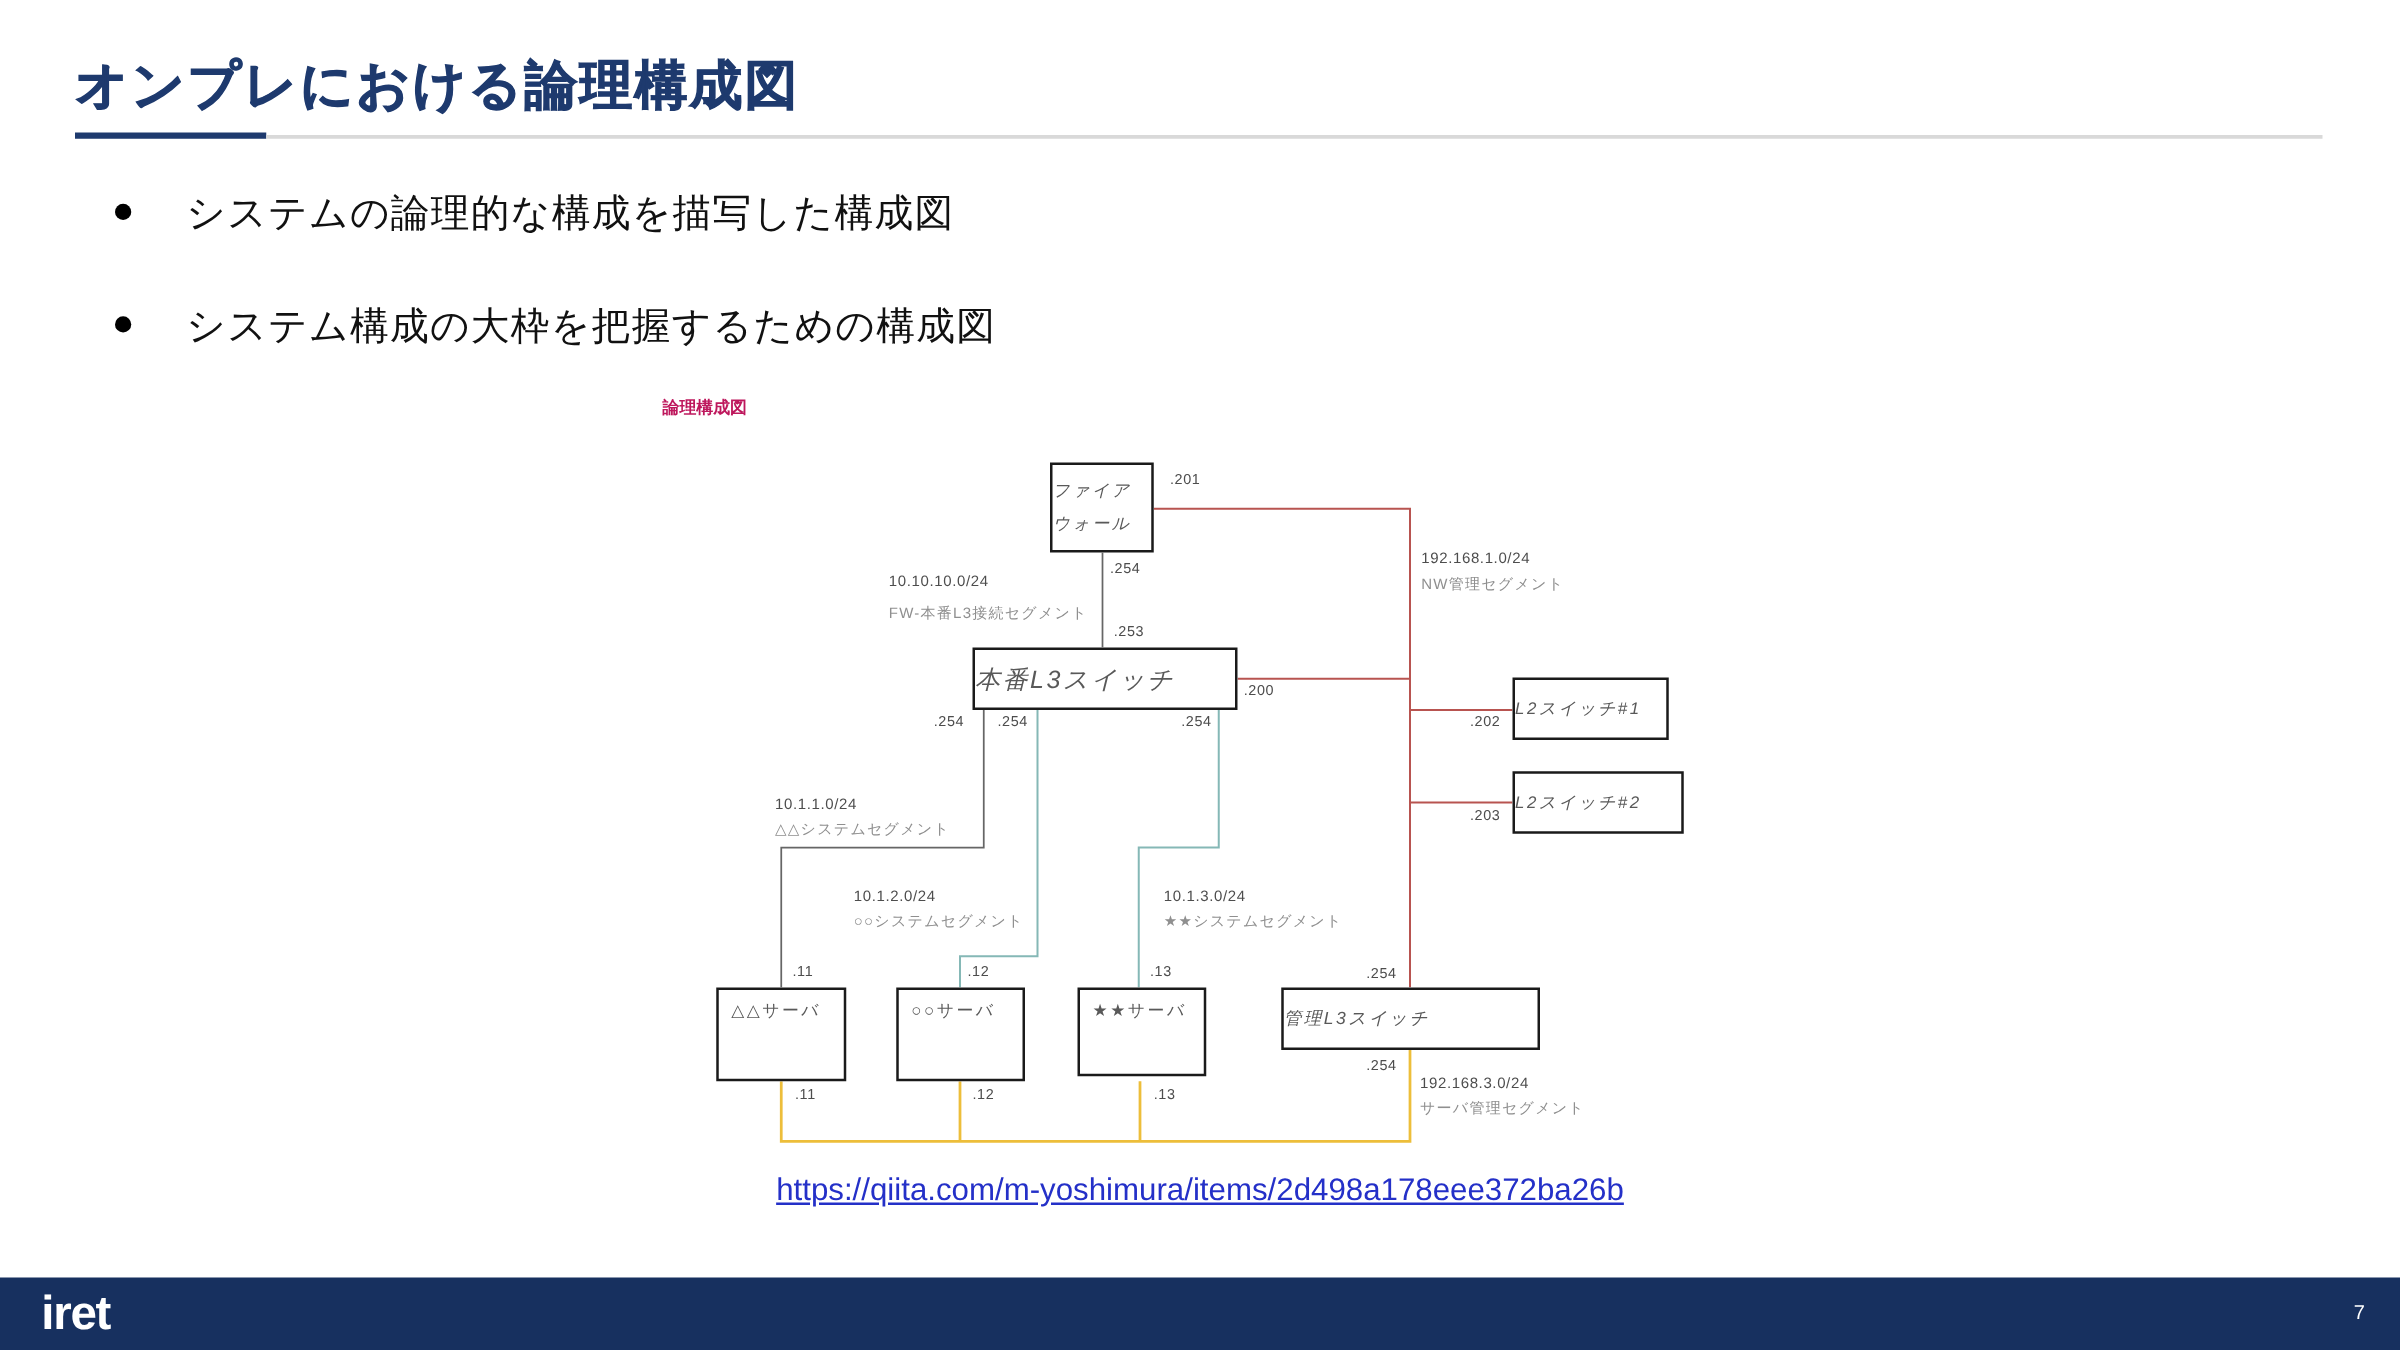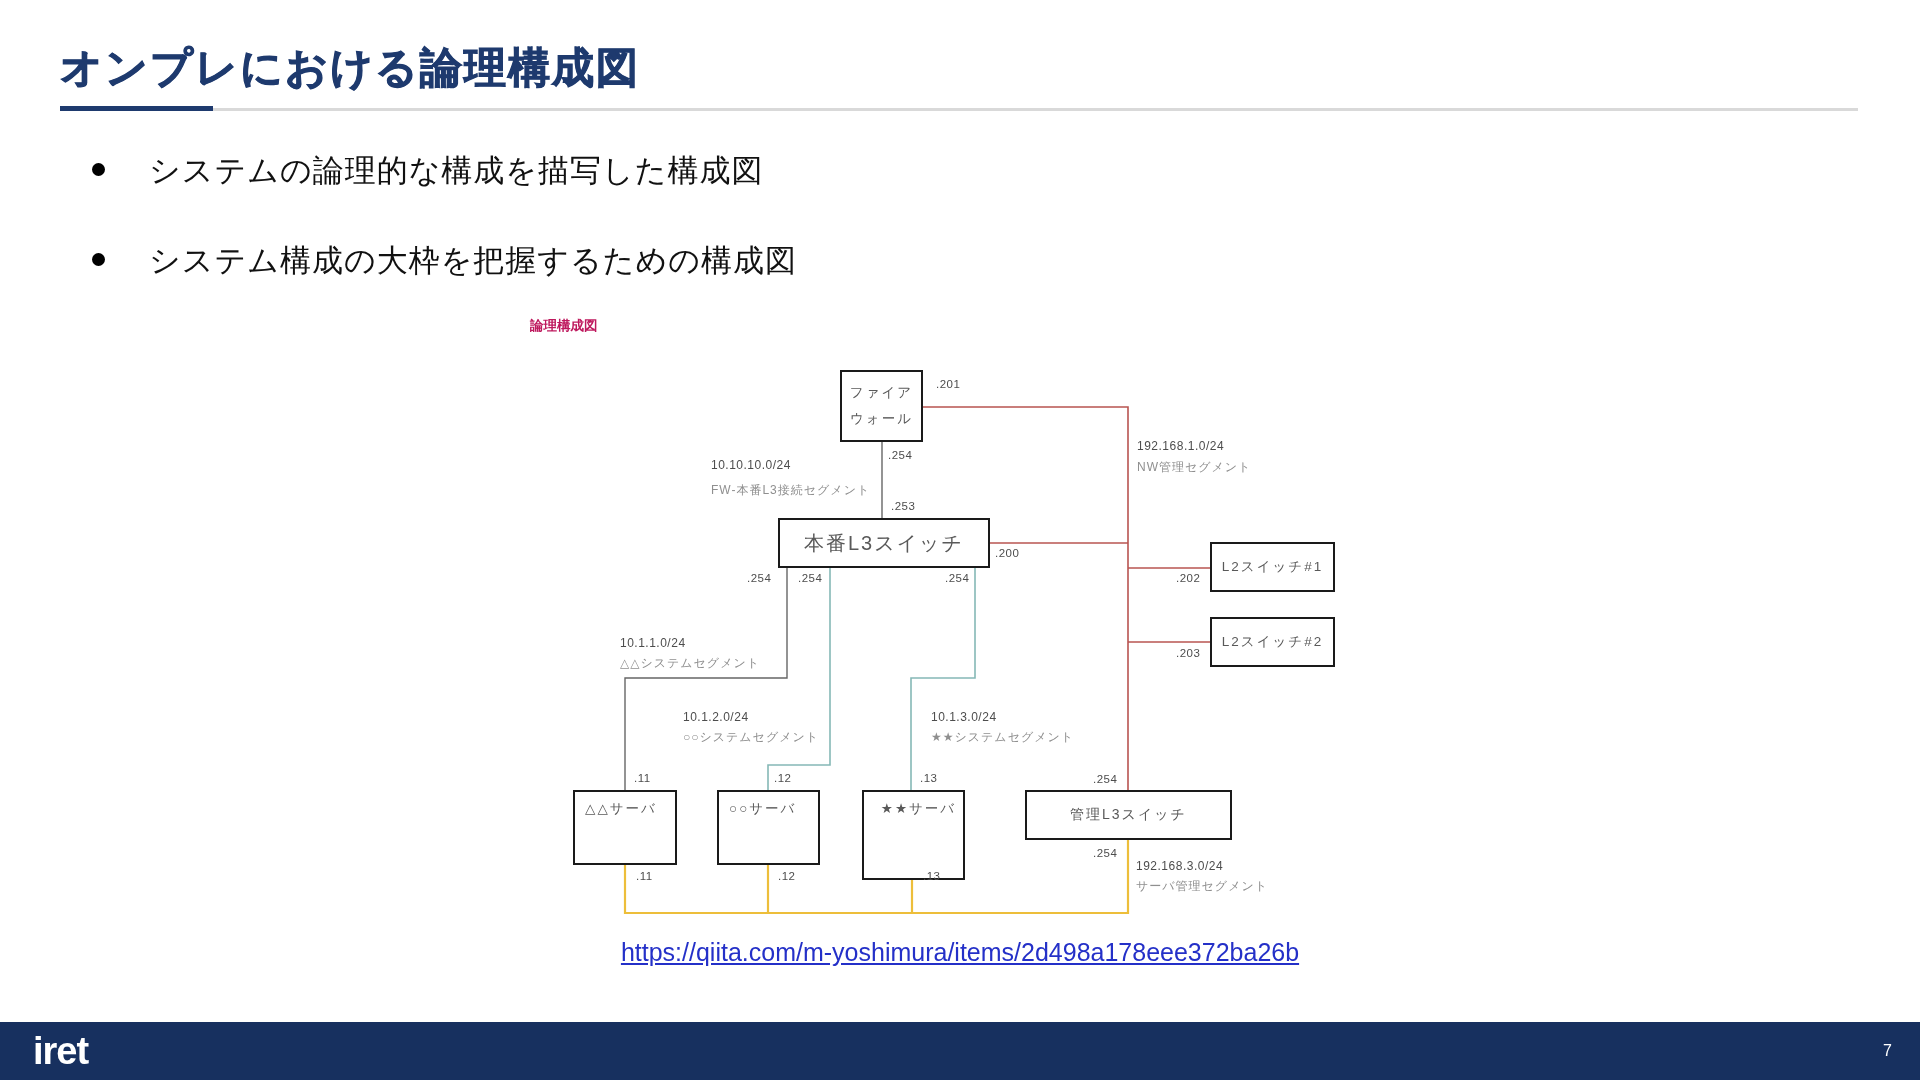--- a/index.html
+++ b/index.html
@@ -26,21 +26,21 @@
   .diagram svg { position: absolute; left: 0; top: 0; }
   .line-gray  { stroke: #666666; stroke-width: 1.4; fill: none; }
   .line-red   { stroke: #b85450; stroke-width: 1.6; fill: none; }
   .line-teal  { stroke: #85b8b6; stroke-width: 1.6; fill: none; }
   .line-yellow{ stroke: #edbe3a; stroke-width: 2.2; fill: none; }
 
   .dcaption { position: absolute; left: 110px; top: 62px; font-size: 13.5px; font-weight: 700; color: #be185d; }
 
   .node { position: absolute; background: #fff; border: 2px solid #1a1a1a; color: #595959;
     font-size: 13.5px; letter-spacing: 2px; }
-  .node.center { display: flex; align-items: center; justify-content: center; }
+  .node.center { display: flex; align-items: center; justify-content: flex-start; font-style: italic; }
   .node.topleft { padding: 8px 0 0 10px; }
   .fw-label { text-align: center; line-height: 1.9; }
 
   .port { position: absolute; font-size: 11.5px; color: #4d4d4d; letter-spacing: 0.5px; }
   .cidr { position: absolute; font-size: 12px; color: #4d4d4d; letter-spacing: 0.5px; }
   .segname { position: absolute; font-size: 12px; color: #8f8f8f; letter-spacing: 1px; }
 
   
   .linkbar { position: absolute; left: 0; top: 938px; width: 1920px; text-align: center; }
   .linkbar a { font-size: 25px; color: #2430c8; text-decoration: underline; }
@@ -95,24 +95,24 @@
     <div class="dcaption">論理構成図</div>
 
     <div class="node center" style="left:420px; top:115px; width:83px; height:72px;">
       <div class="fw-label">
         <div>ファイア</div>
         <div>ウォール</div>
       </div>
     </div>
     <div class="node center" style="left:358px; top:263px; width:212px; height:50px; font-size:20px;">本番L3スイッチ</div>
     <div class="node center" style="left:790px; top:287px; width:125px; height:50px;">L2スイッチ#1</div>
-    <div class="node center" style="left:790px; top:362px; width:125px; height:50px;">L2スイッチ#2</div>
+    <div class="node center" style="left:790px; top:362px; width:137px; height:50px;">L2スイッチ#2</div>
     <div class="node topleft" style="left:153px; top:535px; width:104px; height:75px;">△△サーバ</div>
     <div class="node topleft" style="left:297px; top:535px; width:103px; height:75px;">○○サーバ</div>
-    <div class="node topleft" style="left:442px; top:535px; width:103px; height:90px;text-align:center;">★★サーバ</div>
+    <div class="node topleft" style="left:442px; top:535px; width:103px; height:71px;">★★サーバ</div>
     <div class="node center" style="left:605px; top:535px; width:207px; height:50px; font-size:14px;">管理L3スイッチ</div>
 
     <div class="port" style="left:516px; top:123px;">.201</div>
     <div class="port" style="left:468px; top:194px;">.254</div>
     <div class="port" style="left:471px; top:245px;">.253</div>
     <div class="port" style="left:575px; top:292px;">.200</div>
     <div class="port" style="left:756px; top:317px;">.202</div>
     <div class="port" style="left:756px; top:392px;">.203</div>
     <div class="port" style="left:327px; top:317px;">.254</div>
     <div class="port" style="left:378px; top:317px;">.254</div>

